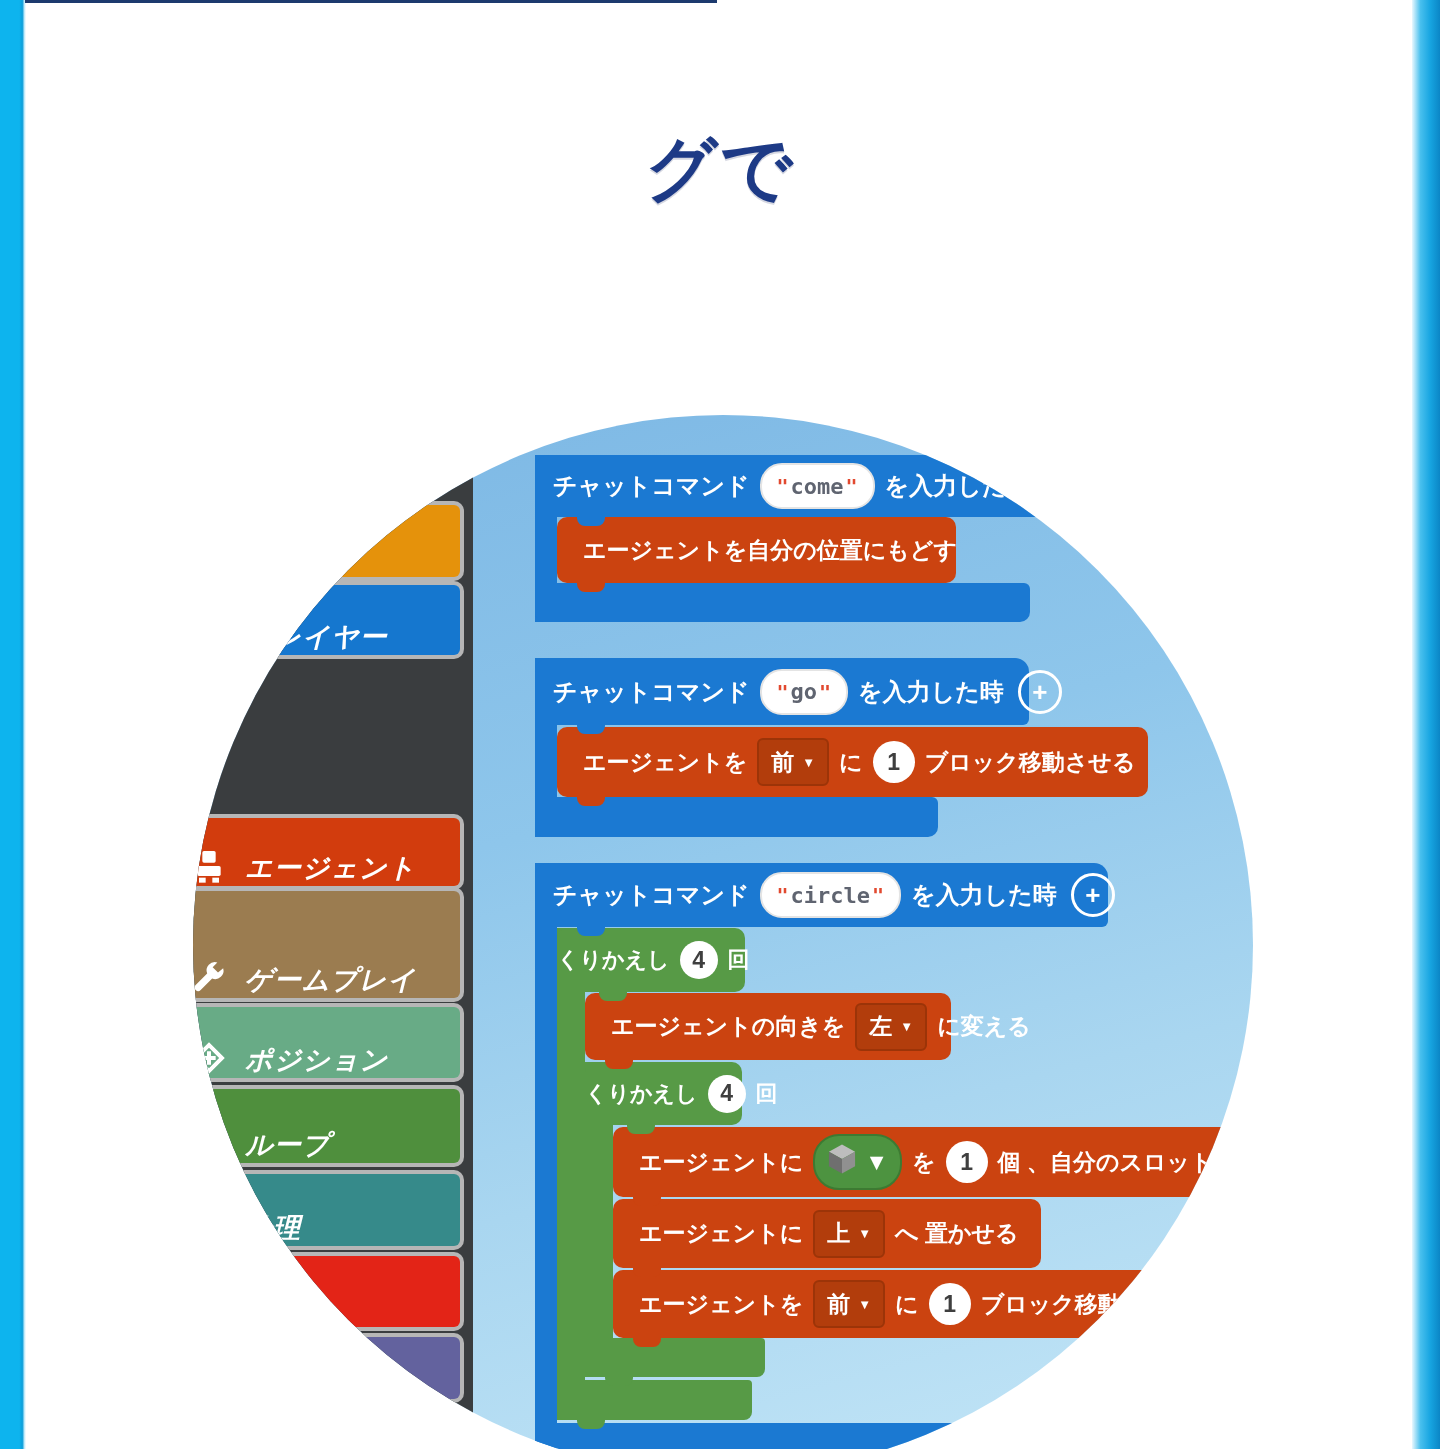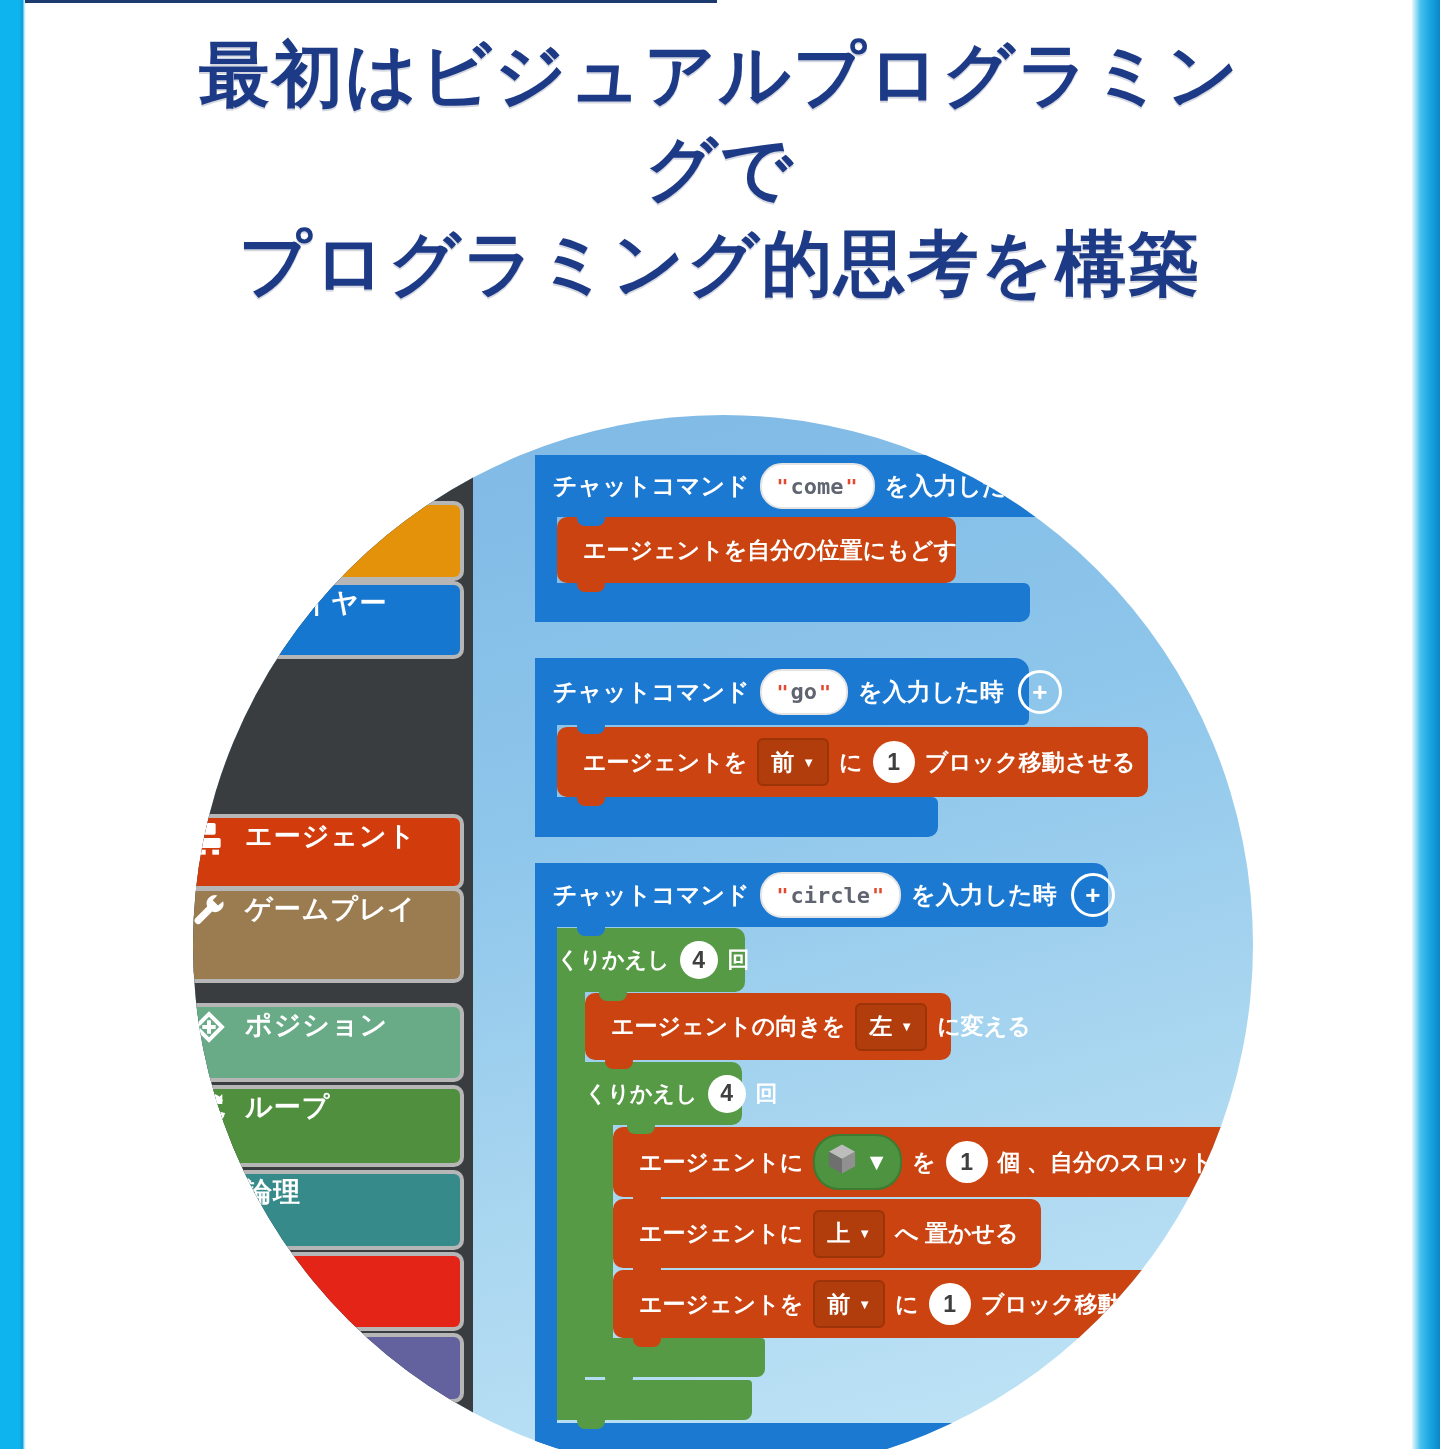--- a/index.html
+++ b/index.html
@@ -19,27 +19,27 @@
     text-shadow:0 2px 0 rgba(20,35,90,0.18);}
 
   
   .circle{position:absolute;left:193px;top:415px;width:1060px;height:1060px;
     border-radius:50%;overflow:hidden;
     background:linear-gradient(165deg,#7cb7e4 0%,#8ec6eb 38%,#a9d6f0 66%,#c4e6f7 100%);}
 
   
   .toolbox-col{position:absolute;left:-60px;top:0;width:340px;height:1060px;background:#3a3d3f;}
   .cat{position:absolute;left:-60px;width:327px;border-radius:6px;
-       box-shadow:0 0 0 4px #b6b6b6;display:flex;align-items:flex-start;}
+       box-shadow:0 0 0 4px #b6b6b6;display:flex;align-items:flex-end;font-style:italic;}
   .cat .cicon{position:absolute;left:56px;width:40px;height:40px;}
   .cat .clabel{padding-left:112px;color:#ffffff;font-size:27px;font-weight:bold;
        letter-spacing:1px;white-space:nowrap;}
   .cat-0{top:90px;height:72px;}  .cat-1{top:170px;height:70px;}
   .cat-2{top:248px;height:70px;} .cat-3{top:326px;height:68px;}
-  .cat-4{top:403px;height:68px;} .cat-5{top:476px;height:88px;}
+  .cat-4{top:403px;height:68px;} .cat-5{top:476px;height:107px;}
   .cat-6{top:592px;height:71px;} .cat-7{top:674px;height:74px;}
   .cat-8{top:759px;height:72px;} .cat-9{top:841px;height:71px;}
   .cat-10{top:922px;height:62px;}
 
   
   .blk{position:absolute;color:#fff;font-weight:bold;display:flex;align-items:center;
        gap:10px;white-space:nowrap;}
   .bar{position:absolute;}
   .spine{position:absolute;}
   .ev{background:#1b79d2;font-size:24px;border-radius:14px 14px 6px 0;padding-left:18px;}
@@ -99,21 +99,21 @@
       display:inline-flex;align-items:center;justify-content:center;
       color:#fff;font-size:26px;font-weight:bold;line-height:1;margin-left:4px;}
 </style>
 </head>
 <body>
 
 <div class="border-left"></div>
 <div class="border-right"></div>
 <div class="top-line"></div>
 
-<h1 class="title"><span>最初はビジュアルプログラミン</span><br><span>グで</span><br><span>プログラミング的思考を構築</span></h1>
+<h1 class="title"><br><span>グで</span><br></h1>
 
 <div class="circle">
 
   <div class="toolbox-col" style="background: rgb(58, 61, 63);"></div>
 
   <div class="cat cat-0" style="background: rgb(229, 146, 11);">
     <span class="clabel"></span>
   </div>
   <div class="cat cat-1" style="background: rgb(21, 119, 207);">
     <span class="cicon">

